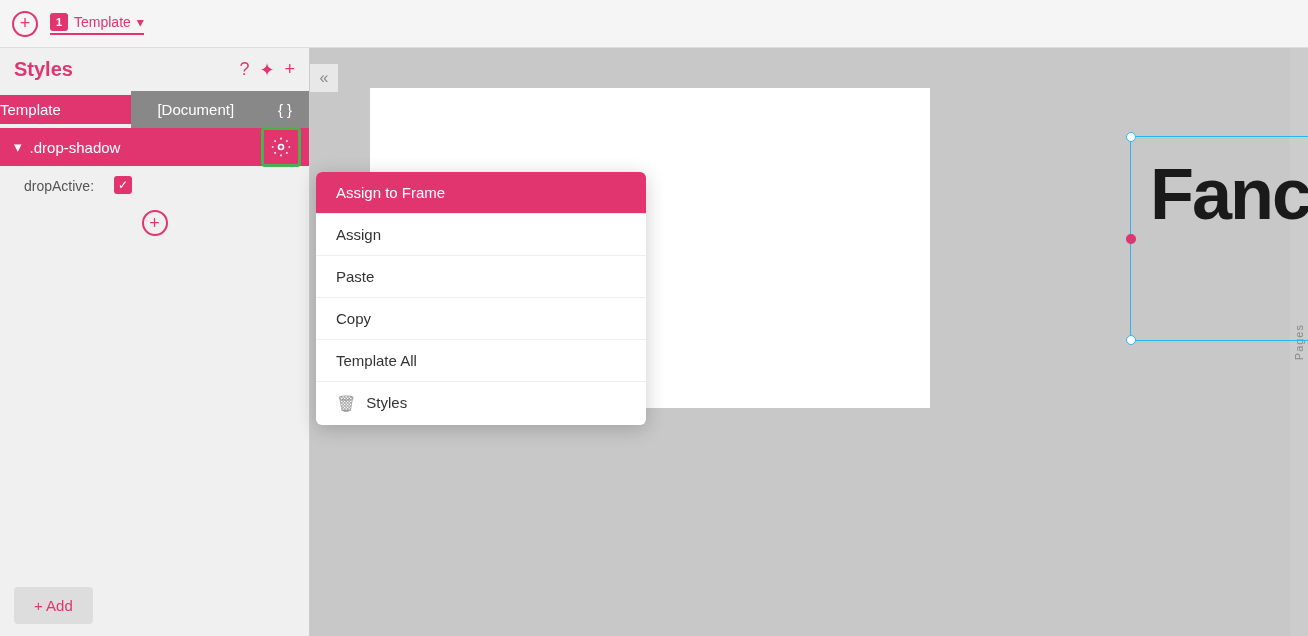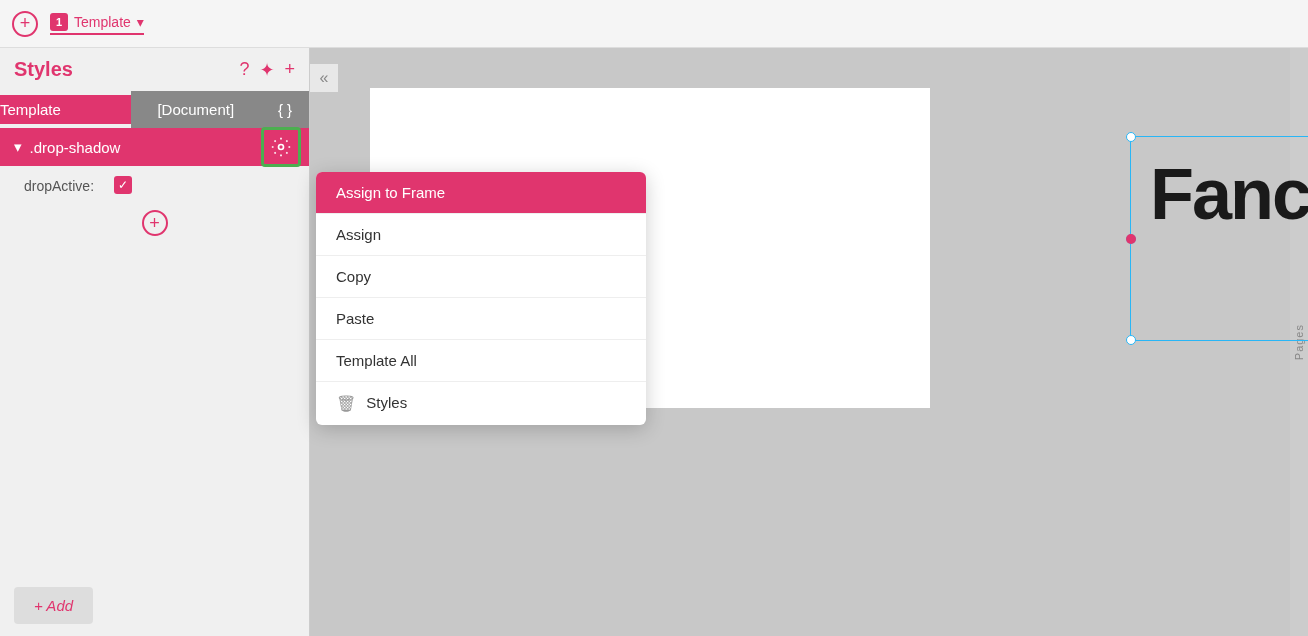--- a/index.html
+++ b/index.html
@@ -193,21 +193,21 @@
       padding: 12px 14px;
     }
     .add-btn {
       background: #ddd;
       border: none;
       padding: 10px 20px;
       border-radius: 4px;
       font-size: 15px;
       color: #e0356e;
       cursor: pointer;
-      display: flex; align-items: center; gap: 6px; font-style: italic;
+      display: flex; align-items: center; gap: 6px;
     }
 
     
     .context-menu {
       position: absolute;
       left: 316px;
       top: 172px;
       width: 330px;
       background: white;
       border-radius: 6px;
@@ -443,24 +443,24 @@
 </div>
 
 <div class="context-menu">
   <div class="context-menu-item active">
     <span>Assign to Frame</span>
   </div>
   <div class="context-menu-item">
     <span>Assign</span>
   </div>
   <div class="context-menu-item">
+    <span>Paste</span>
+  </div>
+  <div class="context-menu-item">
     <span>Copy</span>
-  </div>
-  <div class="context-menu-item">
-    <span>Paste</span>
   </div>
   <div class="context-menu-item">
     <span>Template All</span>
   </div>
   <div class="context-menu-item">
     <span class="trash-icon">🗑</span>
     <span>Styles</span>
   </div>
 </div>
 

